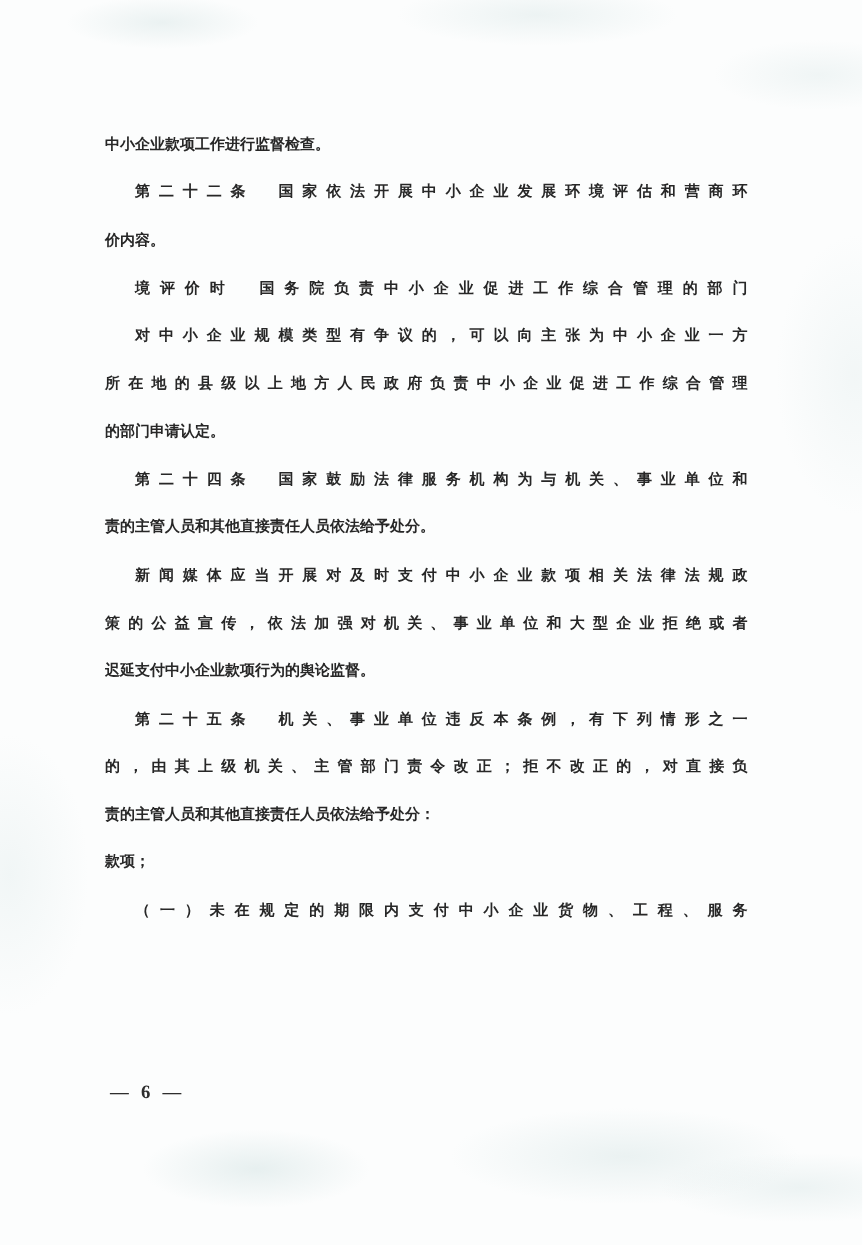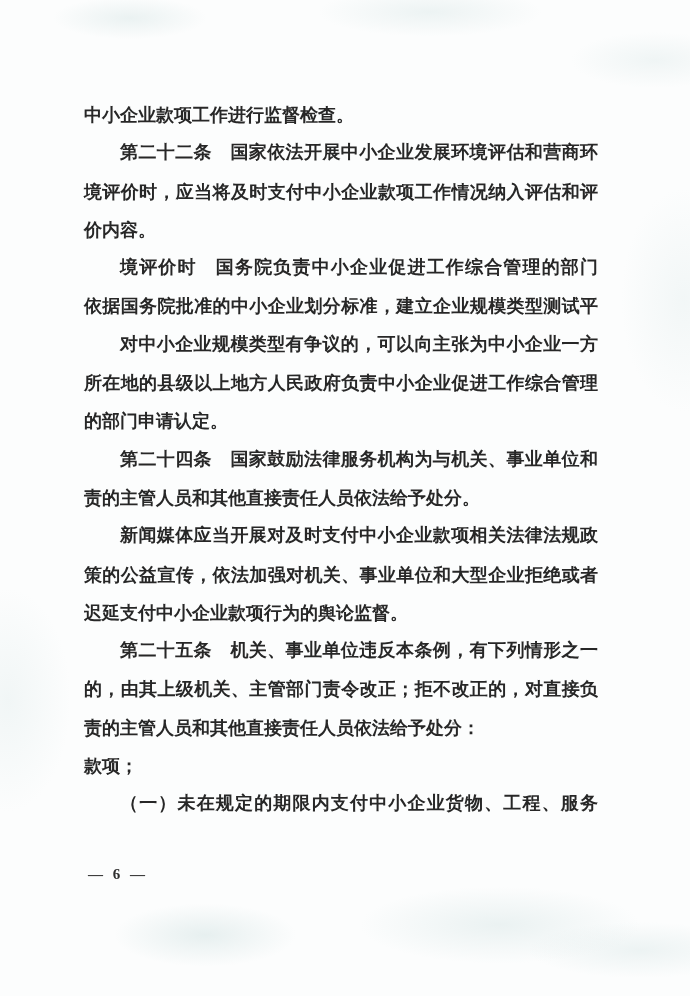--- a/index.html
+++ b/index.html
@@ -28,42 +28,41 @@
       radial-gradient(160px 35px at 430px 12px,  rgba(213,228,228,0.40), transparent 70%),
       radial-gradient(120px 40px at 655px 60px,  rgba(216,230,230,0.35), transparent 70%),
       radial-gradient(90px 160px at 8px 700px,   rgba(216,230,230,0.30), transparent 70%),
       radial-gradient(90px 160px at 684px 300px, rgba(216,230,230,0.28), transparent 70%);
   }
   .doc-body {
     position: absolute;
     left: 84px;
     top: 96px;
     width: 514px;
-    font-size: 18px;
+    font-size: 12px;
     line-height: 38.3px;
     font-weight: 600;
     color: #272727;
     letter-spacing: 0;
   }
   .ln {
     white-space: nowrap;      
     text-align: justify;
   }
   .ln.fill {
     white-space: normal;
     text-align: justify;
     text-align-last: justify; 
   }
   .ln.end {
     text-align: left;
     text-align-last: left;
   }
   .ln.indent {
     text-indent: 2em;         
-    font-family: Liberation Mono, monospace;
   }
   .page-number {
     position: absolute;
     left: 88px;
     top: 866px;
     font-size: 15px;
     font-weight: 600;
     letter-spacing: 3px;
     color: #2e2e2e;
   }
@@ -80,24 +79,22 @@
 </style>
 </head>
 <body>
 
 <div class="page">
   <div class="paper-texture"></div>
 
   <div class="doc-body">
     <div class="ln end">中小企业款项工作进行监督检查。</div>
     <div class="ln indent fill">第二十二条　国家依法开展中小企业发展环境评估和营商环</div>
-    <div class="ln fill">境评价时，应当将及时支付中小企业款项工作情况纳入评估和评</div>
     <div class="ln end">价内容。</div>
     <div class="ln indent fill">境评价时　国务院负责中小企业促进工作综合管理的部门</div>
-    <div class="ln fill">依据国务院批准的中小企业划分标准，建立企业规模类型测试平</div>
     <div class="ln indent fill">对中小企业规模类型有争议的，可以向主张为中小企业一方</div>
     <div class="ln fill">所在地的县级以上地方人民政府负责中小企业促进工作综合管理</div>
     <div class="ln end">的部门申请认定。</div>
     <div class="ln indent fill">第二十四条　国家鼓励法律服务机构为与机关、事业单位和</div>
     <div class="ln end">责的主管人员和其他直接责任人员依法给予处分。</div>
     <div class="ln indent fill">新闻媒体应当开展对及时支付中小企业款项相关法律法规政</div>
     <div class="ln fill">策的公益宣传，依法加强对机关、事业单位和大型企业拒绝或者</div>
     <div class="ln end">迟延支付中小企业款项行为的舆论监督。</div>
     <div class="ln indent fill">第二十五条　机关、事业单位违反本条例，有下列情形之一</div>
     <div class="ln fill">的，由其上级机关、主管部门责令改正；拒不改正的，对直接负</div>

